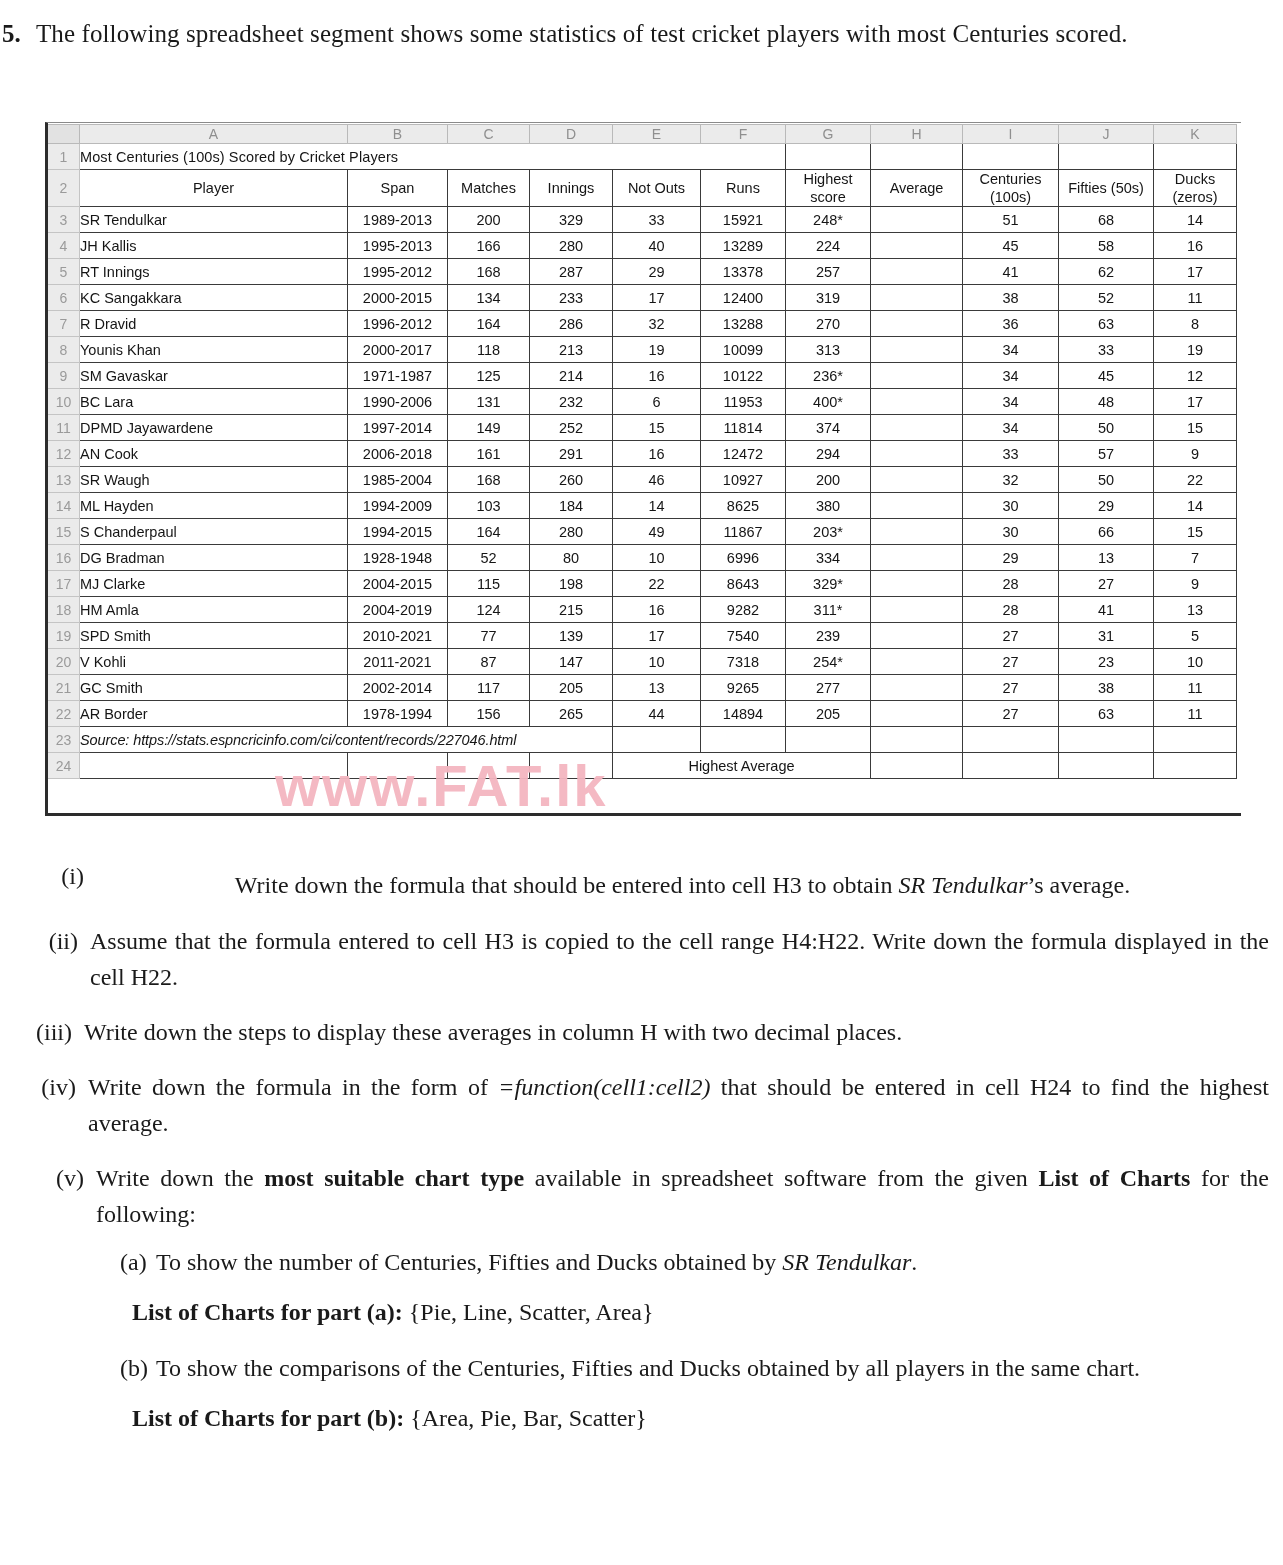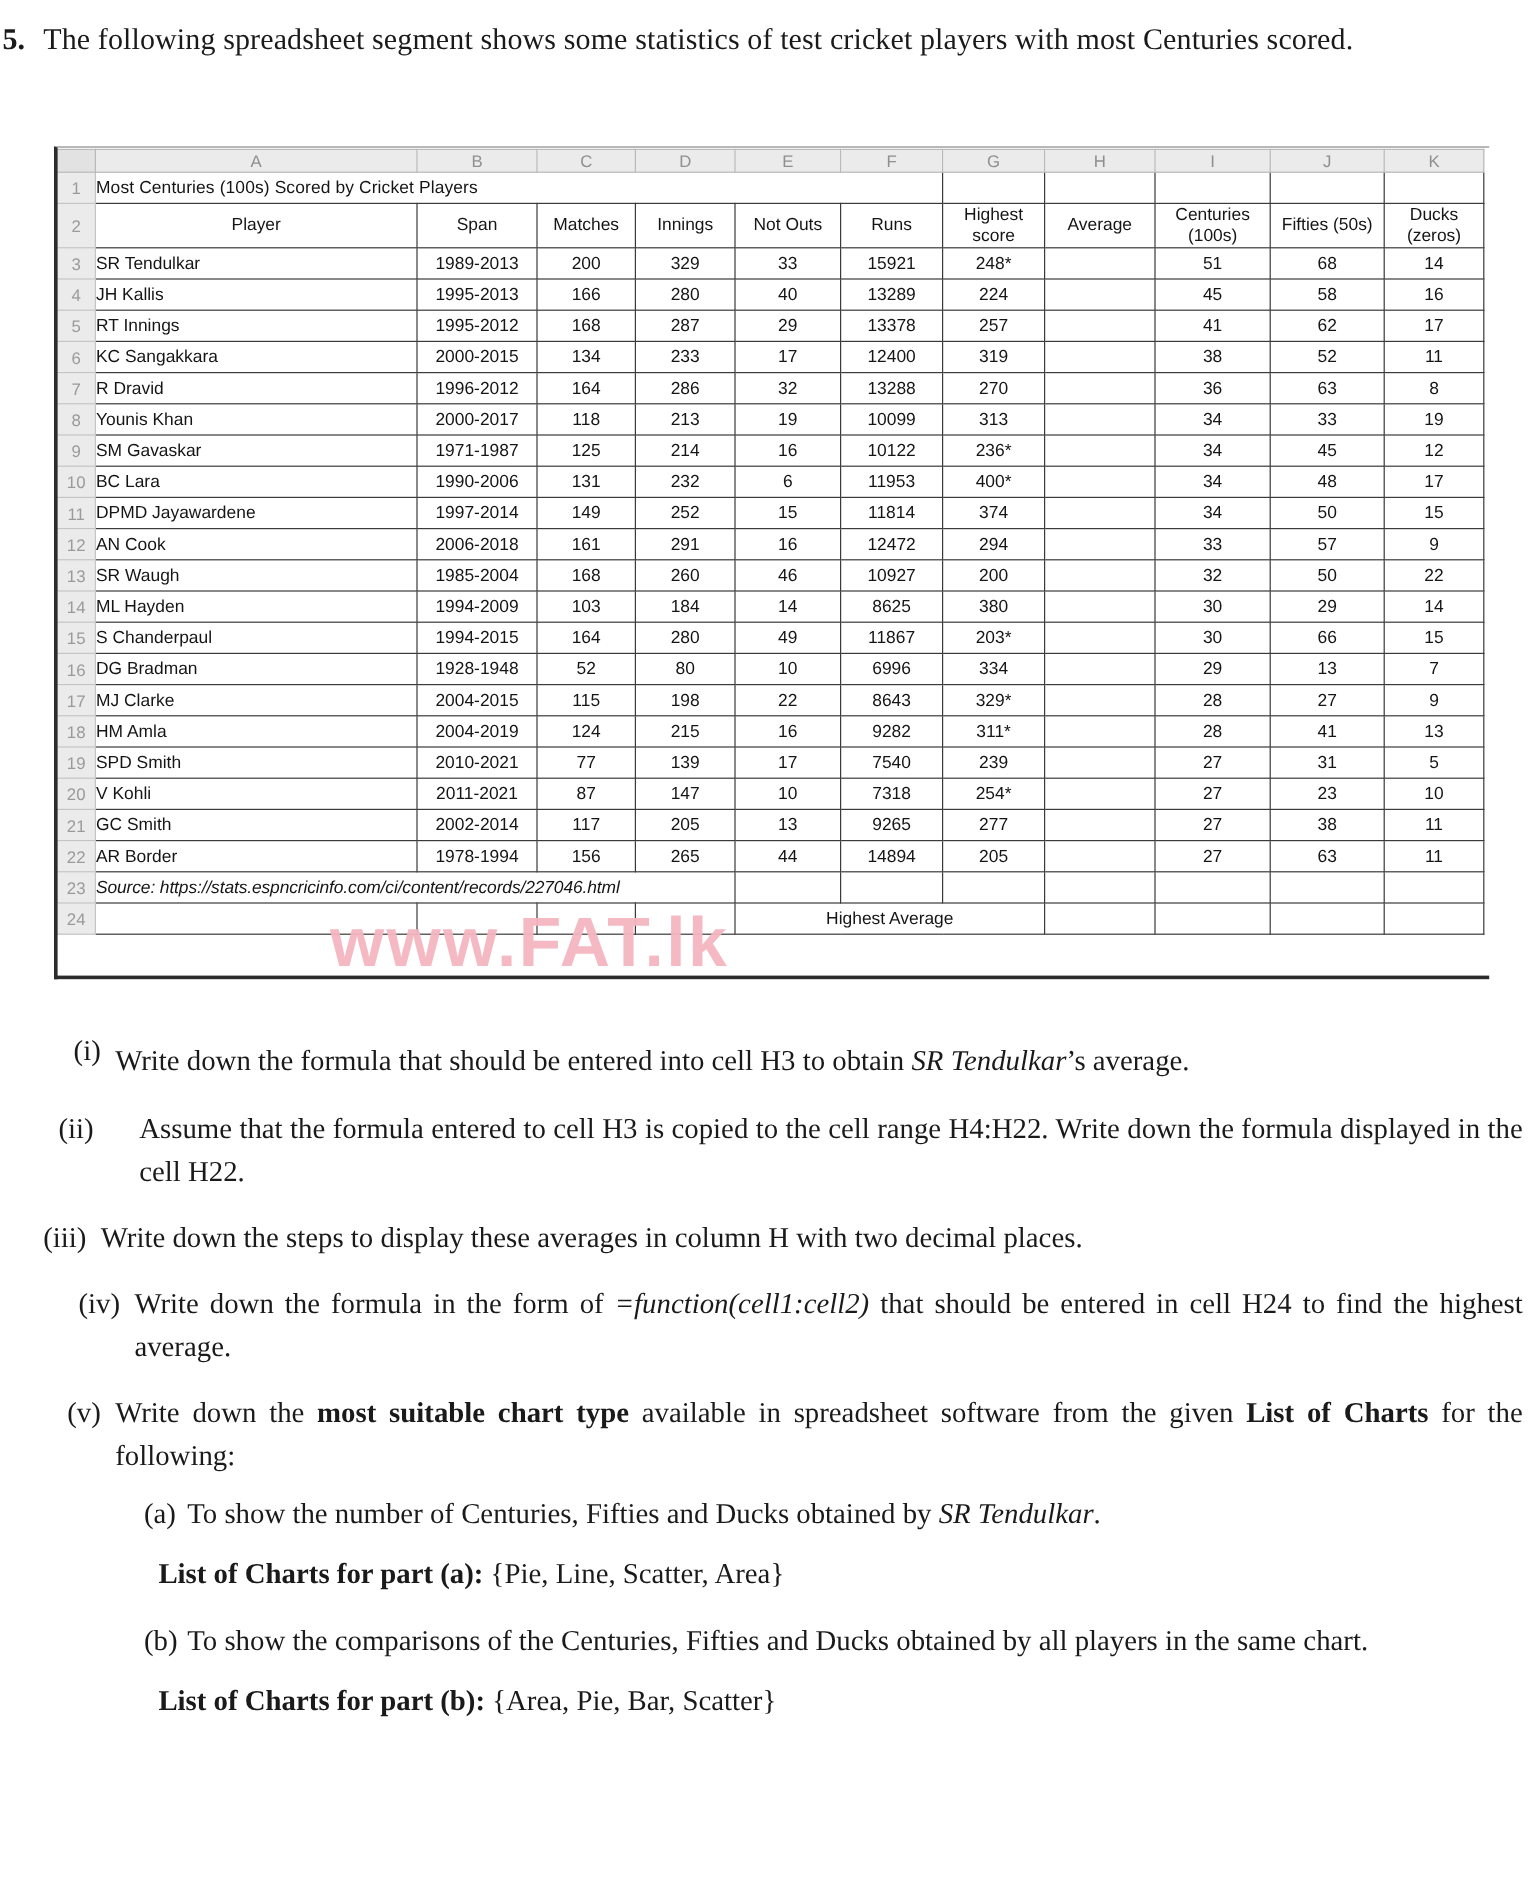--- a/index.html
+++ b/index.html
@@ -177,32 +177,32 @@
   .qlabel {
     flex: 0 0 auto;
     text-align: right;
     font-size: 24px;
     line-height: 36px;
     font-family: "Liberation Serif", serif;
   }
   .qlabel.w-i   { width: 84px; }
   .qlabel.w-ii  { width: 78px; }
   .qlabel.w-iii { width: 72px; }
-  .qlabel.w-iv  { width: 76px; padding-left: 24px; }
+  .qlabel.w-iv  { width: 76px; }
   .qlabel.w-v   { width: 84px; }
   .qbody {
     flex: 1 1 auto;
     padding-left: 12px;
     padding-right: 14px;
     font-size: 24px;
     line-height: 36px;
     text-align: justify;
   }
   .qbody p { margin: 0; }
-  .qbody p.gap { margin-top: 9px; }
+  .qbody p.gap { margin-top: 9px; text-align: center; }
   .nowrapline { text-align: left; }
   em { font-style: italic; }
   strong { font-weight: bold; }
 
   .sub-list { margin-top: 12px; }
   .subrow {
     display: flex;
     align-items: flex-start;
     margin-bottom: 6px;
   }
@@ -623,21 +623,21 @@
 
 <div class="qlist">
 
   <div class="qrow">
     <div class="qlabel w-i">(i)</div>
     <div class="qbody">
       <p class="gap nowrapline"><span>Write down the formula that should be entered into cell H3 to obtain </span><em>SR Tendulkar</em><span>’s average.</span></p>
     </div>
   </div>
 
-  <div class="qrow" style="margin-top:20px;gap:26px;">
+  <div class="qrow" style="margin-top:20px;">
     <div class="qlabel w-ii">(ii)</div>
     <div class="qbody">Assume that the formula entered to cell H3 is copied to the cell range H4:H22. Write down the formula displayed in the cell H22.</div>
   </div>
 
   <div class="qrow" style="margin-top:14px;">
     <div class="qlabel w-iii">(iii)</div>
     <div class="qbody nowrapline">Write down the steps to display these averages in column H with two decimal places.</div>
   </div>
 
   <div class="qrow" style="margin-top:14px;">

